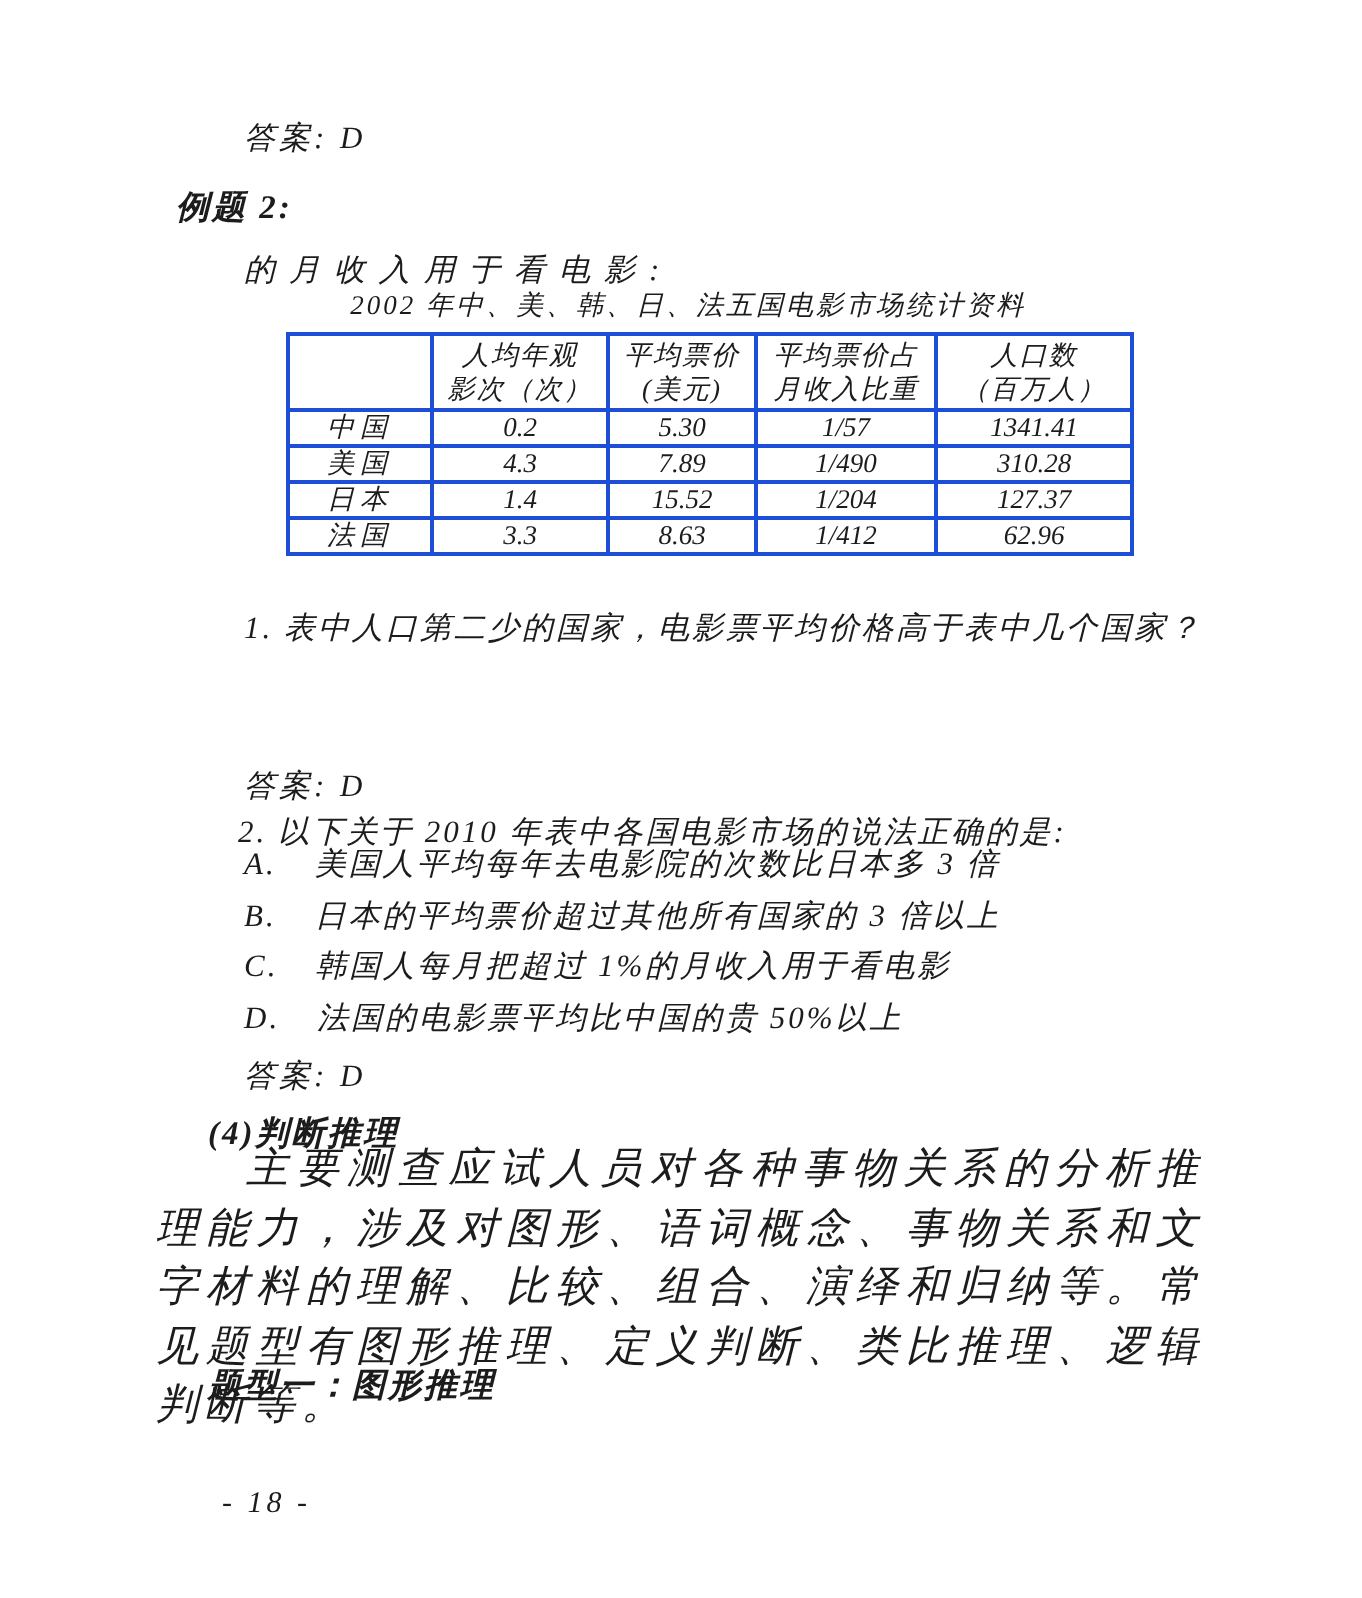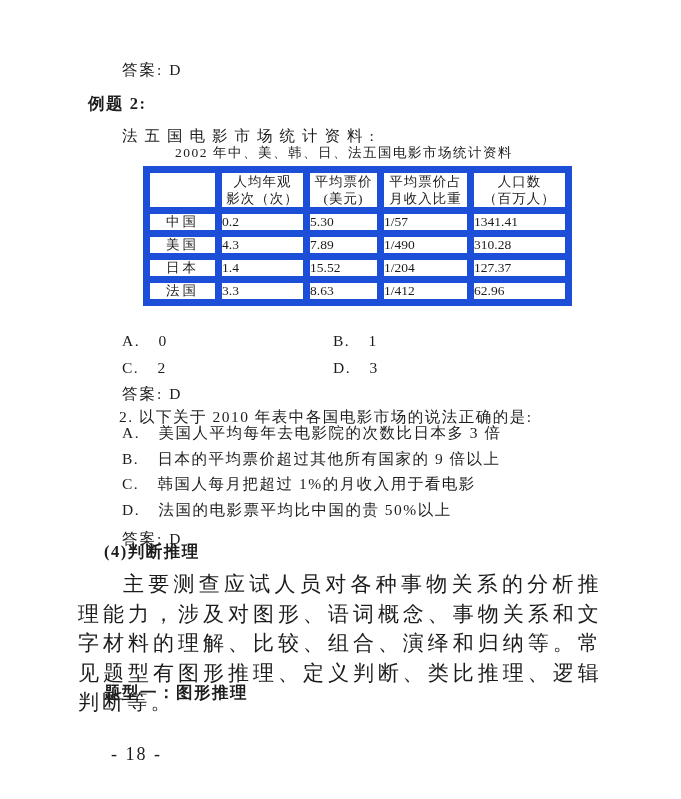--- a/index.html
+++ b/index.html
@@ -9,21 +9,21 @@
     background: #ffffff;
     font-family: "Liberation Serif", "DejaVu Serif", serif;
     color: #1c1c1c;
   }
   .page {
     position: relative;
     width: 681px; height: 799px;
     background: #ffffff;
     overflow: hidden;
   }
-  .abs { position: absolute; }
+  .abs { position: absolute; font-style: italic; }
   .txt {
     font-size: 15.5px;
     letter-spacing: 1.5px;
     white-space: nowrap;
     line-height: 18px;
   }
   .bold-h {
     font-weight: bold;
     font-size: 16.5px;
     letter-spacing: 1.5px;
@@ -39,66 +39,66 @@
     letter-spacing: 1.5px;
     white-space: nowrap;
   }
   table.stat {
     border-collapse: collapse;
     table-layout: fixed;
     width: 422px;
     font-size: 13.5px;
   }
   table.stat th, table.stat td {
-    border: 7px solid #1d4ed8;
+    border: 2px solid #1d4ed8;
     padding: 0;
     overflow: hidden;
     margin-top: 40px;
   }
   table.stat th {
     font-weight: normal;
     white-space: pre-line;
     text-align: center;
     height: 38px;
     line-height: 17px;
     letter-spacing: 1px;
   }
   table.stat td { height: 18px; line-height: 16px; }
   td.cname { text-align: center; letter-spacing: 3px; }
-  td.num { text-align: left; padding-right: 9px; }
+  td.num { text-align: center; padding-right: 9px; }
   .opt-row { position: relative; height: 27px; }
   .opt { white-space: nowrap; }
   .opt .lbl { display: inline-block; min-width: 17px; }
   .opt .val { margin-left: 13px; }
   .opt-b { position: absolute; left: 211px; top: 0; }
   .q2opts .opt { height: 25.6px; line-height: 25.6px; }
   .para {
     width: 524px;
     font-size: 21px;
     letter-spacing: 3.2px;
     line-height: 29.5px;
     text-align: justify;
     text-indent: 45px;
   }
   .pageno {
-    font-size: 18px;
+    font-size: 15px;
     letter-spacing: 2px;
     white-space: nowrap;
   }
 </style>
 </head>
 <body>
 
 <div class="page">
 
   <div class="abs txt answer" style="left:122px; top:61px;">答案: D</div>
 
   <div class="abs bold-h" style="left:88px; top:94px;">例题 2:</div>
 
-  <div class="abs txt intro" style="left:122px; top:127px;">法五国电影市场统计资料:</div>
+  <div class="abs txt intro" style="left:122px; top:127px;">的月收入用于看电影:</div>
 
   <div class="abs tbl-title" style="left:133px; top:144px;">2002 年中、美、韩、日、法五国电影市场统计资料</div>
 
   <table class="stat abs" style="left:143px; top:166px;">
     <colgroup>
       <col style="width:72px">
         <col style="width:88px">
         <col style="width:74px">
       <col style="width:90px">
         <col style="width:98px">
@@ -141,70 +141,49 @@
       <tr>
         <td class="cname">法国</td>
         <td class="num">3.3</td>
         <td class="num">8.63</td>
         <td class="num">1/412</td>
         <td class="num">62.96</td>
       </tr>
     </tbody>
   </table>
 
+  <div class="abs txt" style="left:122px; top:306px;">1.  表中人口第二少的国家，电影票平均价格高于表中几个国家？</div>
 
-  <div class="abs" style="left:122px; top:332px; width:460px;">
-    <div class="opt-row">
-      <span class="opt txt">
-        <span class="lbl">A.</span>
-        <span class="val">0</span>
-      </span>
-      <span class="opt txt opt-b">
-        <span class="lbl">B.</span>
-        <span class="val">1</span>
-      </span>
-    </div>
-    <div class="opt-row">
-      <span class="opt txt">
-        <span class="lbl">C.</span>
-        <span class="val">2</span>
-      </span>
-      <span class="opt txt opt-b">
-        <span class="lbl">D.</span>
-        <span class="val">3</span>
-      </span>
-    </div>
-  </div>
 
   <div class="abs txt answer" style="left:122px; top:385px;">答案: D</div>
 
   <div class="abs txt" style="left:119px; top:408px;">2.  以下关于 2010 年表中各国电影市场的说法正确的是:</div>
 
   <div class="abs q2opts" style="left:122px; top:420px;">
     <div class="opt txt">
       <span class="lbl">A.</span>
       <span class="val">美国人平均每年去电影院的次数比日本多 3 倍</span>
     </div>
     <div class="opt txt">
       <span class="lbl">B.</span>
-      <span class="val">日本的平均票价超过其他所有国家的 9 倍以上</span>
+      <span class="val">日本的平均票价超过其他所有国家的 3 倍以上</span>
     </div>
     <div class="opt txt">
       <span class="lbl">C.</span>
       <span class="val">韩国人每月把超过 1%的月收入用于看电影</span>
     </div>
     <div class="opt txt">
       <span class="lbl">D.</span>
       <span class="val">法国的电影票平均比中国的贵 50%以上</span>
     </div>
   </div>
 
   <div class="abs txt answer" style="left:122px; top:530px;">答案: D</div>
 
-  <div class="abs bold-h" style="left:104px; top:542px;">(4)判断推理</div>
+  <div class="abs bold-h" style="left:104px; top:557px;">(4)判断推理</div>
 
   <div class="abs para" style="left:78px; top:570px;">主要测查应试人员对各种事物关系的分析推理能力，涉及对图形、语词概念、事物关系和文字材料的理解、比较、组合、演绎和归纳等。常见题型有图形推理、定义判断、类比推理、逻辑判断等。</div>
 
   <div class="abs bold-h" style="left:104px; top:683px;text-align:center;">题型一：图形推理</div>
 
   <div class="abs pageno" style="left:111px; top:744px;">- 18 -</div>
 
 </div>
 
 </body></html>

